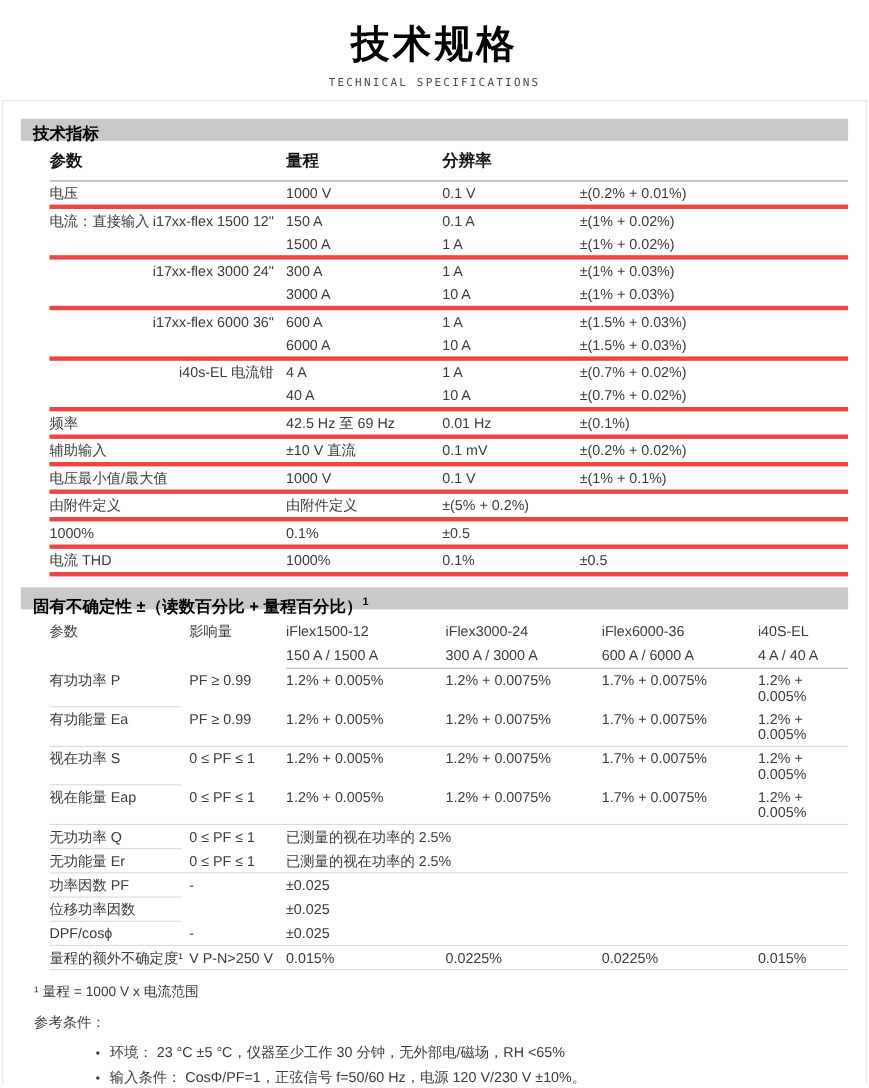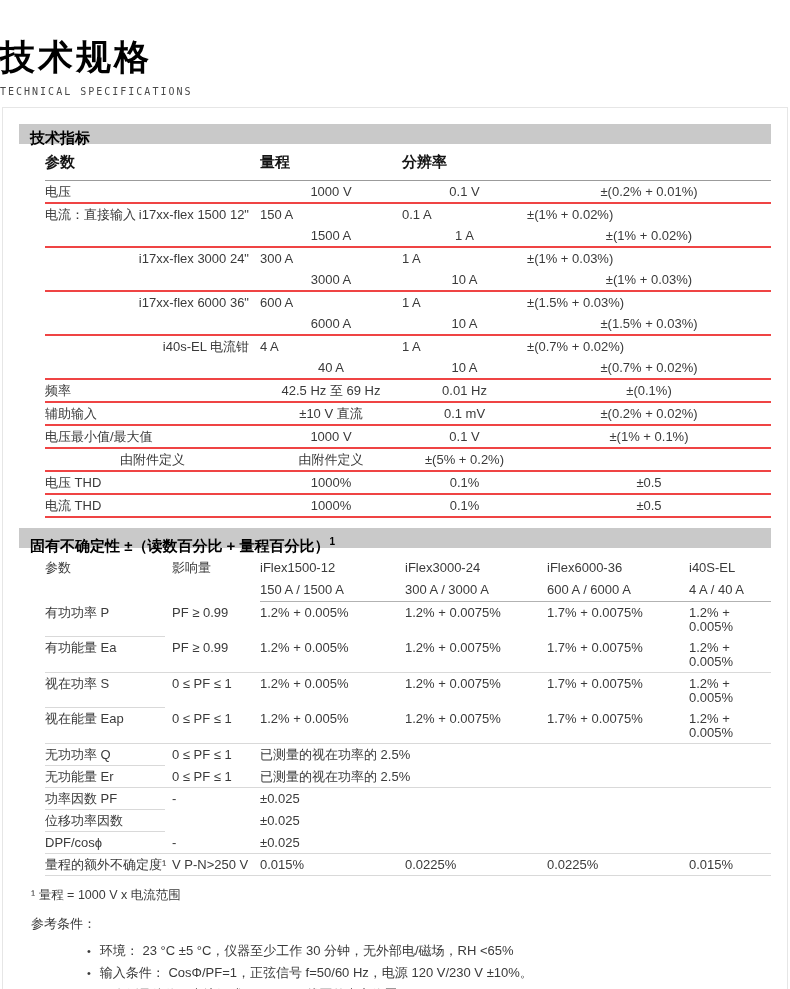--- a/index.html
+++ b/index.html
@@ -2,21 +2,21 @@
 <html><head>
 <meta charset="utf-8">
 <style>
   html,body { margin:0; padding:0; }
   body {
     width:790px; height:989px; background:#ffffff; overflow:hidden;
     font-family:"Liberation Sans","DejaVu Sans",sans-serif; color:#3a3a3a;
     -webkit-font-smoothing:antialiased;
   }
   
-  .hdr { text-align:left; padding-top:36px; }
+  .hdr { text-align:center; padding-top:20px; }
   .hdr h1 { margin:0; font-size:35px; line-height:42px; letter-spacing:3px; font-weight:700; color:#000; }
   .hdr .sub {
     margin-top:8px; font-family:"DejaVu Sans Mono","Liberation Mono",monospace;
     font-size:10px; letter-spacing:2px; color:#4a4a4a;
   }
   
   .card {
     margin:10px 2px 0; height:895px; box-sizing:border-box;
     border:1px solid #e6e6e6; border-bottom:none;
     padding:16px 16px 0;
@@ -30,21 +30,21 @@
   .secbar.second { margin-top:10px; }
   
   .tbl { margin-left:26px; font-size:13px; color:#3a3a3a; }
   
   .t1grid { display:grid; grid-template-columns:215px 142px 125px 1fr; }
   .t1head { padding:9px 0 8px; border-bottom:1px solid #9b9b9b; align-items:center; }
   .t1head .h { font-weight:700; font-size:15px; color:#141414; }
   .acc-title { font-weight:700; font-size:16px; color:#141414; line-height:18px; }
   .acc-sub { font-weight:400; font-size:12px; color:#3a3a3a; margin-top:2px; }
   .t1row > div { padding:4px 0 3px; line-height:14px; }
-  .t1row.sep-full { border-bottom:2px solid #ef4444;text-align:center; }
+  .t1row.sep-full { border-bottom:4px solid #ef4444; }
   .paramcell { display:flex; justify-content:space-between; padding-right:11px !important; }
   .paramcell .subm { text-align:right; }
   
   .t2grid { display:grid; grid-template-columns:127px 88px 145px 142px 142px 1fr; }
   .t2head { padding-top:9px; }
   .t2head div { line-height:22px; }
   .t2line { border-bottom:1px solid #b2b2b2; margin-left:215px; }
   .t2row > div { padding:4px 0 3px; line-height:14px; }
   .t2row.sep-full { border-bottom:1px solid #d9d9d9; }
   .t2row.sep-col1 .c1 { border-bottom:1px solid #d9d9d9; width:120px; }
@@ -197,24 +197,20 @@
         <div>±(1% + 0.1%)</div>
       </div>
 
       <div class="t1grid t1row sep-full">
         <div>由附件定义</div>
         <div>由附件定义</div>
         <div>±(5% + 0.2%)</div>
       </div>
 
       <div class="t1grid t1row sep-full">
-        <div class="paramcell">
-          <span>电压 THD</span>
-          <span class="subm"></span>
-        </div>
         <div>1000%</div>
         <div>0.1%</div>
         <div>±0.5</div>
       </div>
 
       <div class="t1grid t1row sep-full">
         <div class="paramcell">
           <span>电流 THD</span>
           <span class="subm"></span>
         </div>

